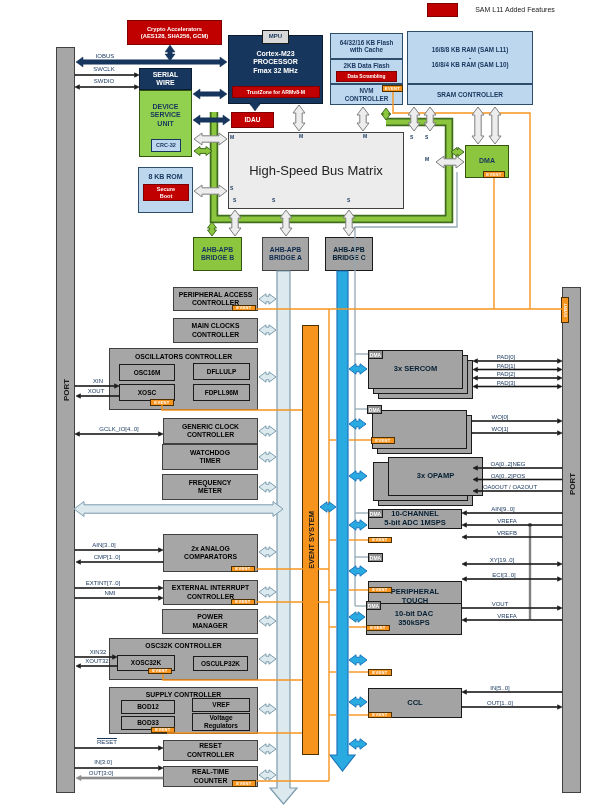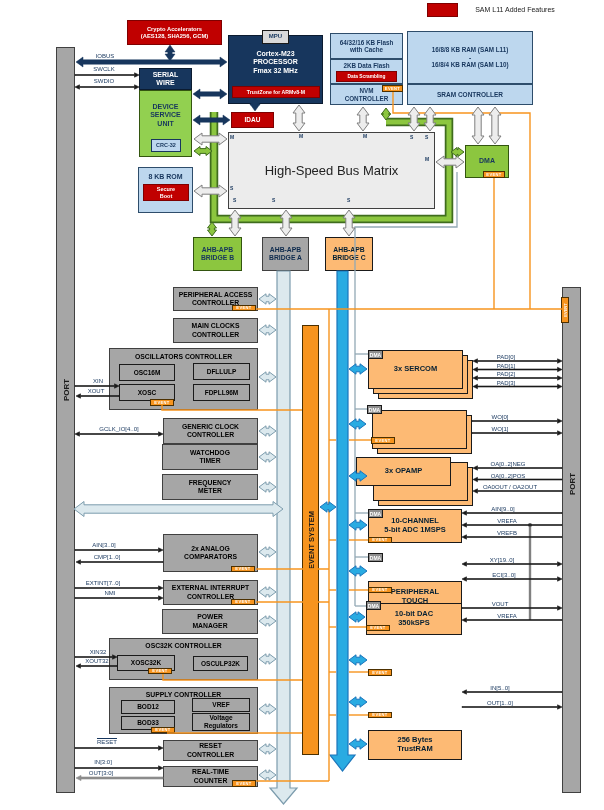--- a/index.html
+++ b/index.html
@@ -2,21 +2,21 @@
 <html><head>
 <meta charset="utf-8">
 <style>
   html,body{margin:0;padding:0;background:#fff;}
   body{font-family:"Liberation Sans",sans-serif;}
   #stage{position:relative;width:604px;height:810px;background:#fff;overflow:hidden;}
   .b{position:absolute;box-sizing:border-box;border:1px solid #333;display:flex;flex-direction:column;
      align-items:center;justify-content:center;text-align:center;font-weight:bold;color:#000;line-height:1.18;}
   .gray{background:#a6a6a6;border-color:#404040;font-size:6.8px;padding:0 2px;}
   .graysub{background:#a6a6a6;border-color:#1a1a1a;font-size:6.5px;}
-  .blueb{background:#fdba74;border-color:#1a1a1a;font-size:7.5px;color:#041f33;}
+  .blueb{background:#a3a3a3;border-color:#1a1a1a;font-size:7.5px;color:#041f33;}
   .lblue{background:#bdd7ee;border-color:#2e4d6b;color:#17365d;font-size:6.3px;}
   .greenb{background:#8cc63f;border-color:#33550f;color:#17365d;}
   .dsu{background:#92d050;}
   .redb{background:#c00000;border-color:#7f0000;color:#fff;}
   .navyb{background:#17365d;border-color:#0b1b30;color:#fff;}
   .tagE{position:absolute;box-sizing:border-box;background:#f7941e;border:0.5px solid #4d3000;color:#fff;
         font-size:4px;font-weight:bold;display:flex;align-items:center;justify-content:center;letter-spacing:.4px;z-index:4;}
   .tagD{position:absolute;box-sizing:border-box;background:#8f8f8f;border:0.5px solid #1a1a1a;color:#fff;
         font-size:5px;font-weight:bold;display:flex;align-items:center;justify-content:center;z-index:4;}
   .sig{position:absolute;transform:translateX(-50%);font-size:6px;color:#17365d;white-space:nowrap;z-index:5;}
@@ -75,21 +75,21 @@
   <div class="b lblue" style="left:330px;top:84px;width:73px;height:21px;padding:0 14px;">NVM CONTROLLER</div>
   <div class="tagE" style="left:382px;top:84.5px;width:21px;height:7px;">EVENT</div>
 
   <div class="b lblue" style="left:407px;top:31px;width:126px;height:53px;">
     <span>16/8/8 KB RAM (SAM L11)</span>
     <span>-</span>
     <span>16/8/4 KB RAM (SAM L10)</span>
   </div>
   <div class="b lblue" style="left:407px;top:84px;width:126px;height:21px;font-size:6.5px;">SRAM CONTROLLER</div>
 
-  <div class="b" style="left:228px;top:132px;width:207px;height:77px;background:#ececec;border:1.5px solid #404040;">
+  <div class="b" style="left:228px;top:132px;width:176px;height:77px;background:#ececec;border:1.5px solid #404040;">
     <span style="font-weight:normal;font-size:13px;color:#222;">High-Speed Bus Matrix</span>
   </div>
   <span class="pl" style="left:230px;top:134px;">M</span>
   <span class="pl" style="left:299px;top:133px;">M</span>
   <span class="pl" style="left:363px;top:133px;">M</span>
   <span class="pl" style="left:410px;top:134px;">S</span>
   <span class="pl" style="left:425px;top:134px;">S</span>
   <span class="pl" style="left:425px;top:156px;">M</span>
   <span class="pl" style="left:230px;top:185px;">S</span>
   <span class="pl" style="left:233px;top:197px;">S</span>
@@ -153,48 +153,45 @@
   <div class="b blueb" style="left:368px;top:350px;width:95px;height:39px;">3x SERCOM</div>
   <div class="tagD" style="left:368px;top:350px;width:15px;height:9px;">DMA</div>
 
   <div class="b blueb" style="left:377px;top:415px;width:95px;height:39px;"></div>
   <div class="b blueb" style="left:372px;top:410px;width:95px;height:39px;"></div>
   <div class="tagD" style="left:367px;top:405px;width:15px;height:9px;">DMA</div>
   <div class="tagE" style="left:371px;top:437px;width:24px;height:6.5px;">EVENT</div>
 
   <div class="b blueb" style="left:378px;top:467px;width:95px;height:39px;"></div>
   <div class="b blueb" style="left:373px;top:462px;width:95px;height:39px;"></div>
-  <div class="b blueb" style="left:356px;top:457px;width:95px;height:29px;">3x OPAMP</div>
-
-  <div class="b blueb" style="left:368px;top:509px;width:94px;height:34px;">
+  <div class="b blueb" style="left:388px;top:457px;width:95px;height:39px;">3x OPAMP</div>
+
+  <div class="b blueb" style="left:368px;top:509px;width:94px;height:20px;">
     <span>10-CHANNEL</span>
     <span>5-bit ADC 1MSPS</span>
   </div>
   <div class="tagD" style="left:368px;top:509px;width:15px;height:9px;">DMA</div>
   <div class="tagE" style="left:368px;top:536.5px;width:24px;height:6.5px;">EVENT</div>
 
   <div class="b blueb" style="left:368px;top:553px;width:94px;height:40px;padding:0 18px;margin-top:28px;">PERIPHERAL TOUCH CONTROLLER</div>
   <div class="tagD" style="left:368px;top:553px;width:15px;height:9px;">DMA</div>
   <div class="tagE" style="left:368px;top:586.5px;width:24px;height:6.5px;">EVENT</div>
 
   <div class="b blueb" style="left:366px;top:603px;width:96px;height:32px;">
     <span>10-bit DAC</span>
     <span>350kSPS</span>
   </div>
   <div class="tagD" style="left:366px;top:601px;width:15px;height:9px;">DMA</div>
   <div class="tagE" style="left:366px;top:624.5px;width:24px;height:6.5px;">EVENT</div>
 
   <div class="tagE" style="left:368px;top:669px;width:24px;height:6.5px;">EVENT</div>
 
+  <div class="b blueb" style="left:368px;top:688px;width:94px;height:30px;">CCL</div>
   <div class="tagE" style="left:368px;top:711.5px;width:24px;height:6.5px;">EVENT</div>
 
-  <div class="b blueb" style="left:368px;top:730px;width:94px;height:30px;">
-    <span>256 Bytes</span>
-    <span>TrustRAM</span>
-  </div>
 
   <div class="sig" style="left:105px;top:53px;">IOBUS</div>
   <div class="sig" style="left:104px;top:66px;">SWCLK</div>
   <div class="sig" style="left:104px;top:78px;">SWDIO</div>
   <div class="sig" style="left:98px;top:378px;">XIN</div>
   <div class="sig" style="left:96px;top:388px;">XOUT</div>
   <div class="sig" style="left:119px;top:426px;">GCLK_IO[4..0]</div>
   <div class="sig" style="left:104px;top:542px;">AIN[3..0]</div>
   <div class="sig" style="left:107px;top:554px;">CMP[1..0]</div>
   <div class="sig" style="left:103px;top:580px;">EXTINT[7..0]</div>

